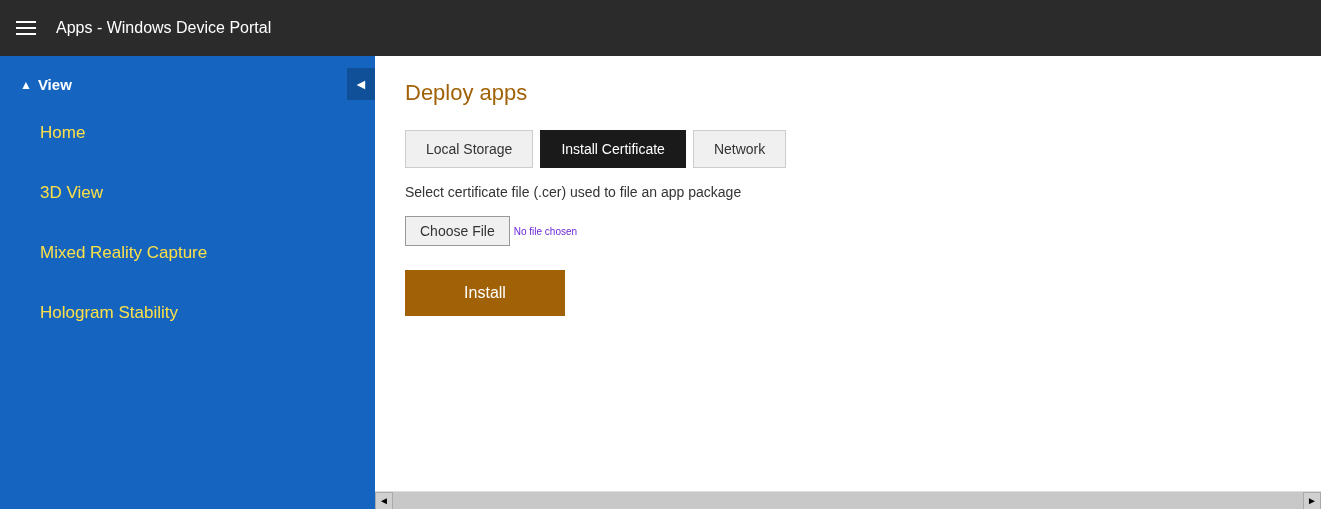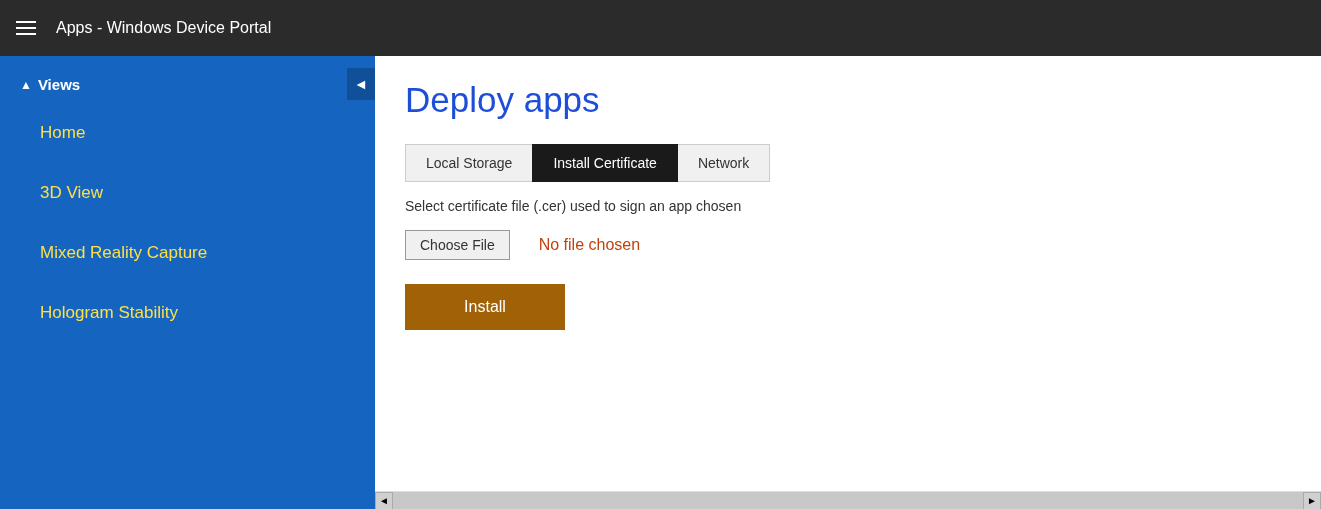--- a/index.html
+++ b/index.html
@@ -120,31 +120,31 @@
       overflow: hidden;
     }
 
     .content-main {
       flex: 1;
       padding: 24px 30px;
       overflow-y: auto;
     }
 
     .page-title {
-      font-size: 35px;
+      font-size: 22px;
       font-weight: 300;
-      color: #1d4ed8;
+      color: #a16207;
       margin-bottom: 24px;
     }
 
     
     .tabs {
       display: flex;
       flex-direction: row;
-      gap: 0;
+      gap: 8px;
       margin-bottom: 16px;
     }
 
     .tab {
       padding: 10px 20px;
       font-size: 14px;
       cursor: pointer;
       border: 1px solid #ccc;
       background: #f0f0f0;
       color: #333;
@@ -166,36 +166,36 @@
     .description-text {
       font-size: 14px;
       color: #333;
       margin-bottom: 16px;
     }
 
     
     .file-row {
       display: flex;
       align-items: center;
-      gap: 29px;
+      gap: 4px;
       margin-bottom: 24px;
     }
 
     .choose-file-btn {
       padding: 6px 14px;
       background: #f0f0f0;
       border: 1px solid #999;
       font-size: 14px;
       color: #333;
       cursor: pointer;
     }
 
     .no-file-text {
-      font-size: 16px;
-      color: #c2410c;
+      font-size: 10px;
+      color: #6d28d9;
     }
 
     
     .install-btn {
       background-color: #a16207;
       color: #ffffff;
       border: none;
       padding: 14px 40px;
       font-size: 16px;
       cursor: pointer;
@@ -258,21 +258,21 @@
   <span class="topbar-title">Apps - Windows Device Portal</span>
 </div>
 
 <div class="main-layout">
 
   <div class="sidebar">
     <button class="sidebar-toggle">◄</button>
 
     <div class="views-header">
       <span class="arrow">▲</span>
-      <span>Views</span>
+      <span>View</span>
     </div>
 
     <div class="sidebar-item">
       <span>Home</span>
     </div>
     <div class="sidebar-item">
       <span>3D View</span>
     </div>
     <div class="sidebar-item">
       <span>Mixed Reality Capture</span>
@@ -288,21 +288,21 @@
       <h1 class="page-title">Deploy apps</h1>
 
       
       <div class="tabs">
         <button class="tab">Local Storage</button>
         <button class="tab active">Install Certificate</button>
         <button class="tab">Network</button>
       </div>
 
       
-      <p class="description-text">Select certificate file (.cer) used to sign an app chosen</p>
+      <p class="description-text">Select certificate file (.cer) used to file an app package</p>
 
       
       <div class="file-row">
         <button class="choose-file-btn">Choose File</button>
         <span class="no-file-text">No file chosen</span>
       </div>
 
       
       <button class="install-btn">Install</button>
 

